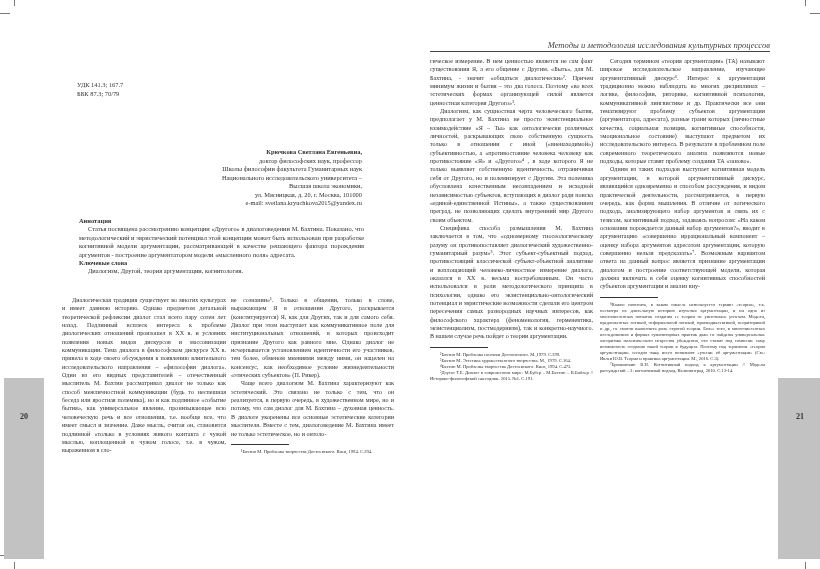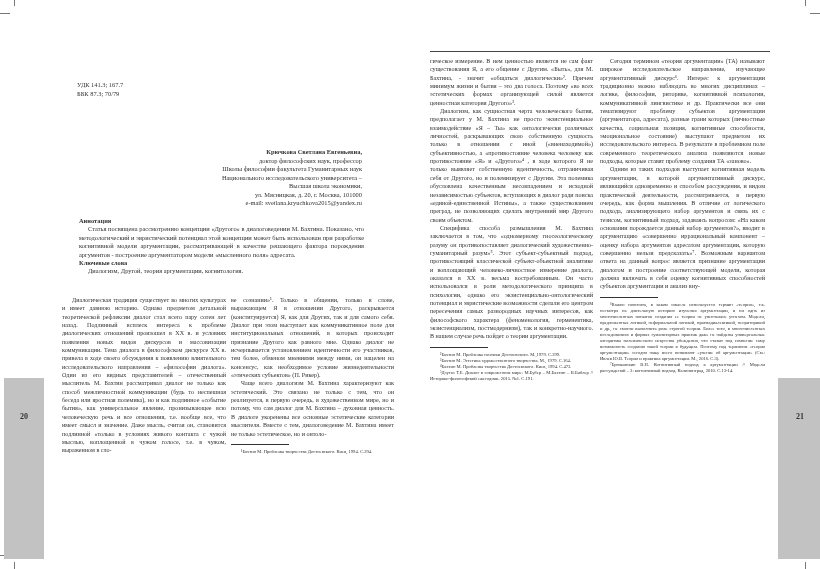--- a/index.html
+++ b/index.html
@@ -76,20 +76,21 @@
 
   <div class="col" style="left:231px;top:296px;width:163px;">
     <p class="cont">ве сознании»¹. Только в общении, только в слове, выражающем Я в отношении Другого,  раскрывается (конституируется) Я, как для Других, так и для самого себя. Диалог при этом выступает как коммуникативное поле для институциональных отношений, в которых происходит признание Другого как равного мне. Однако диалог не исчерпывается установлением идентичности его участников, тем более, обменом мнениями между ними, он нацелен на консенсус, как необходимое условие жизнедеятельности «этических субъектов» (П. Рикер).</p>
     <p>Чаще всего диалогизм М. Бахтина характеризуют как эстетический. Это связано не только с тем, что он реализуется, в первую очередь, в художественном мире, но и потому, что сам диалог для М. Бахтина – духовная  ценность. В диалоге укоренены все основные эстетические категории мыслителя. Вместе с тем, диалоговедение М. Бахтина имеет не только эстетическое, но и онтоло-</p>
     <div class="fn-rule"></div>
     <p class="fn">¹Бахтин М. Проблемы творчества Достоевского. Киев, 1994. С.294.</p>
   </div>
 </div>
 
 <div class="page right-page">
+  <div class="running-head">Методы и методология исследования культурных процессов</div>
   <div class="rh-rule"></div>
 
   <div class="tab">
     <div class="num">21</div>
   </div>
 
   <div class="col" style="left:20px;top:57px;width:163px;">
     <p class="cont">гическое измерение.  В нем ценностью является не сам факт существования Я, а его общение с Другим. «Быть», для М. Бахтина, - значит «общаться диалогически»². Причем минимум жизни и бытия – это два голоса. Поэтому «во всех эстетических формах организующей силой является ценностная категория Другого»³.</p>
     <p>Диалогизм, как сущностная черта человеческого бытия, предполагает   у М. Бахтина не просто экзистенциальное взаимодействие «Я – Ты» как онтологически различных личностей, раскрывающих свою собственную сущность только в отношении с иной («вненаходимой») субъективностью, а «противостояние человека человеку как противостояние «Я» и «Другого»⁴ , в ходе которого Я не только выявляет собственную идентичность, отграничивая себя от Другого, но и полемизирует с Другим. Эта полемика обусловлена качественным несовпадением и исходной независимостью субъектов, вступающих в диалог ради поиска «единой-единственной Истины», а также существованием преград, не позволяющих сделать внутренний мир Другого своим объектом.</p>
     <p>Специфика способа размышления М. Бахтина заключается в том, что «одномерному гносеологическому разуму он противопоставляет диалогический художественно-гуманитарный разум»⁵. Этот субъект-субъектный подход, противостоящий классической субъект-объектной аналитике и воплощающий человеко-личностное измерение диалога, оказался в XX в. весьма востребованным. Он часто использовался в роли методологического принципа в психологии, однако его экзистенциально-онтологический потенциал и эвристические возможности сделали его центром пересечения самых разнородных научных интересов, как философского характера (феноменология, герменевтика, экзистенциализм, постмодернизм), так и конкретно-научного. В нашем случае речь пойдет о теории аргументации.</p>

